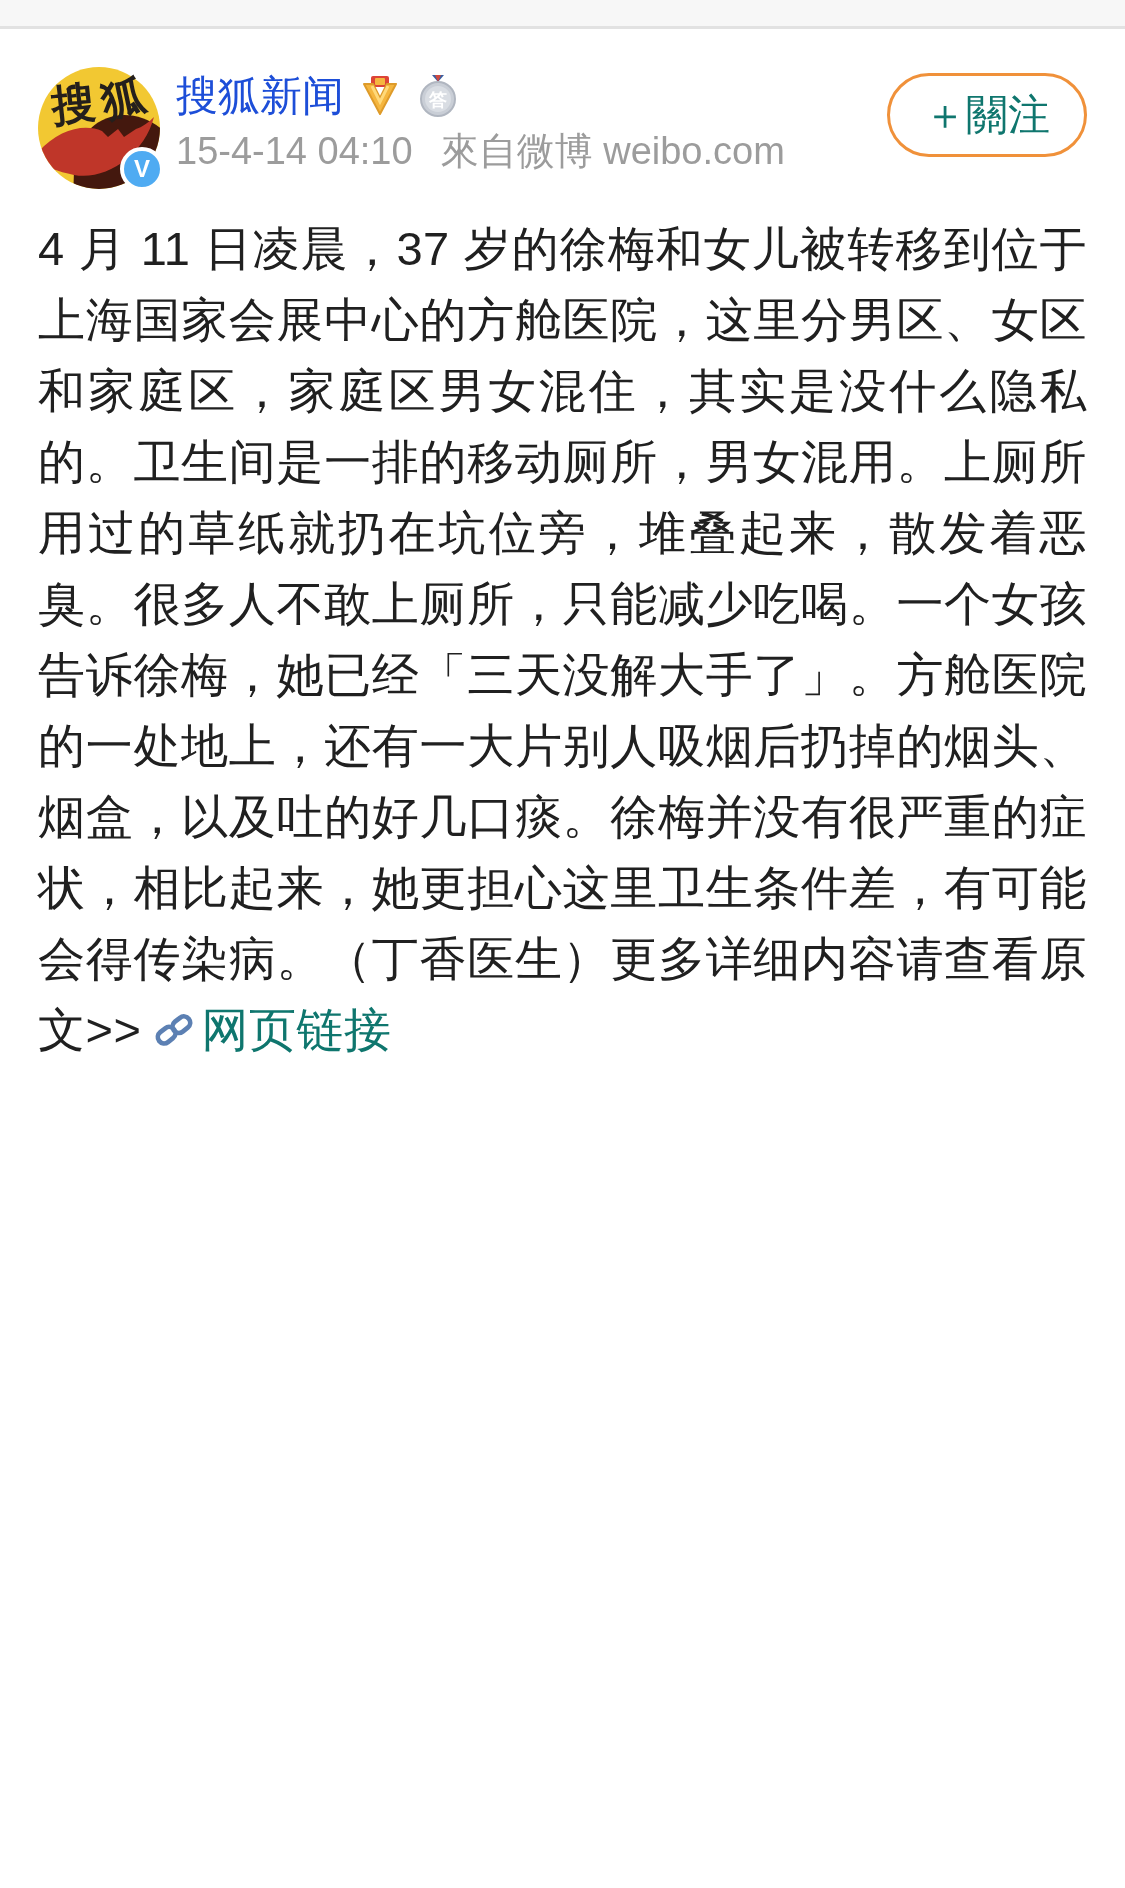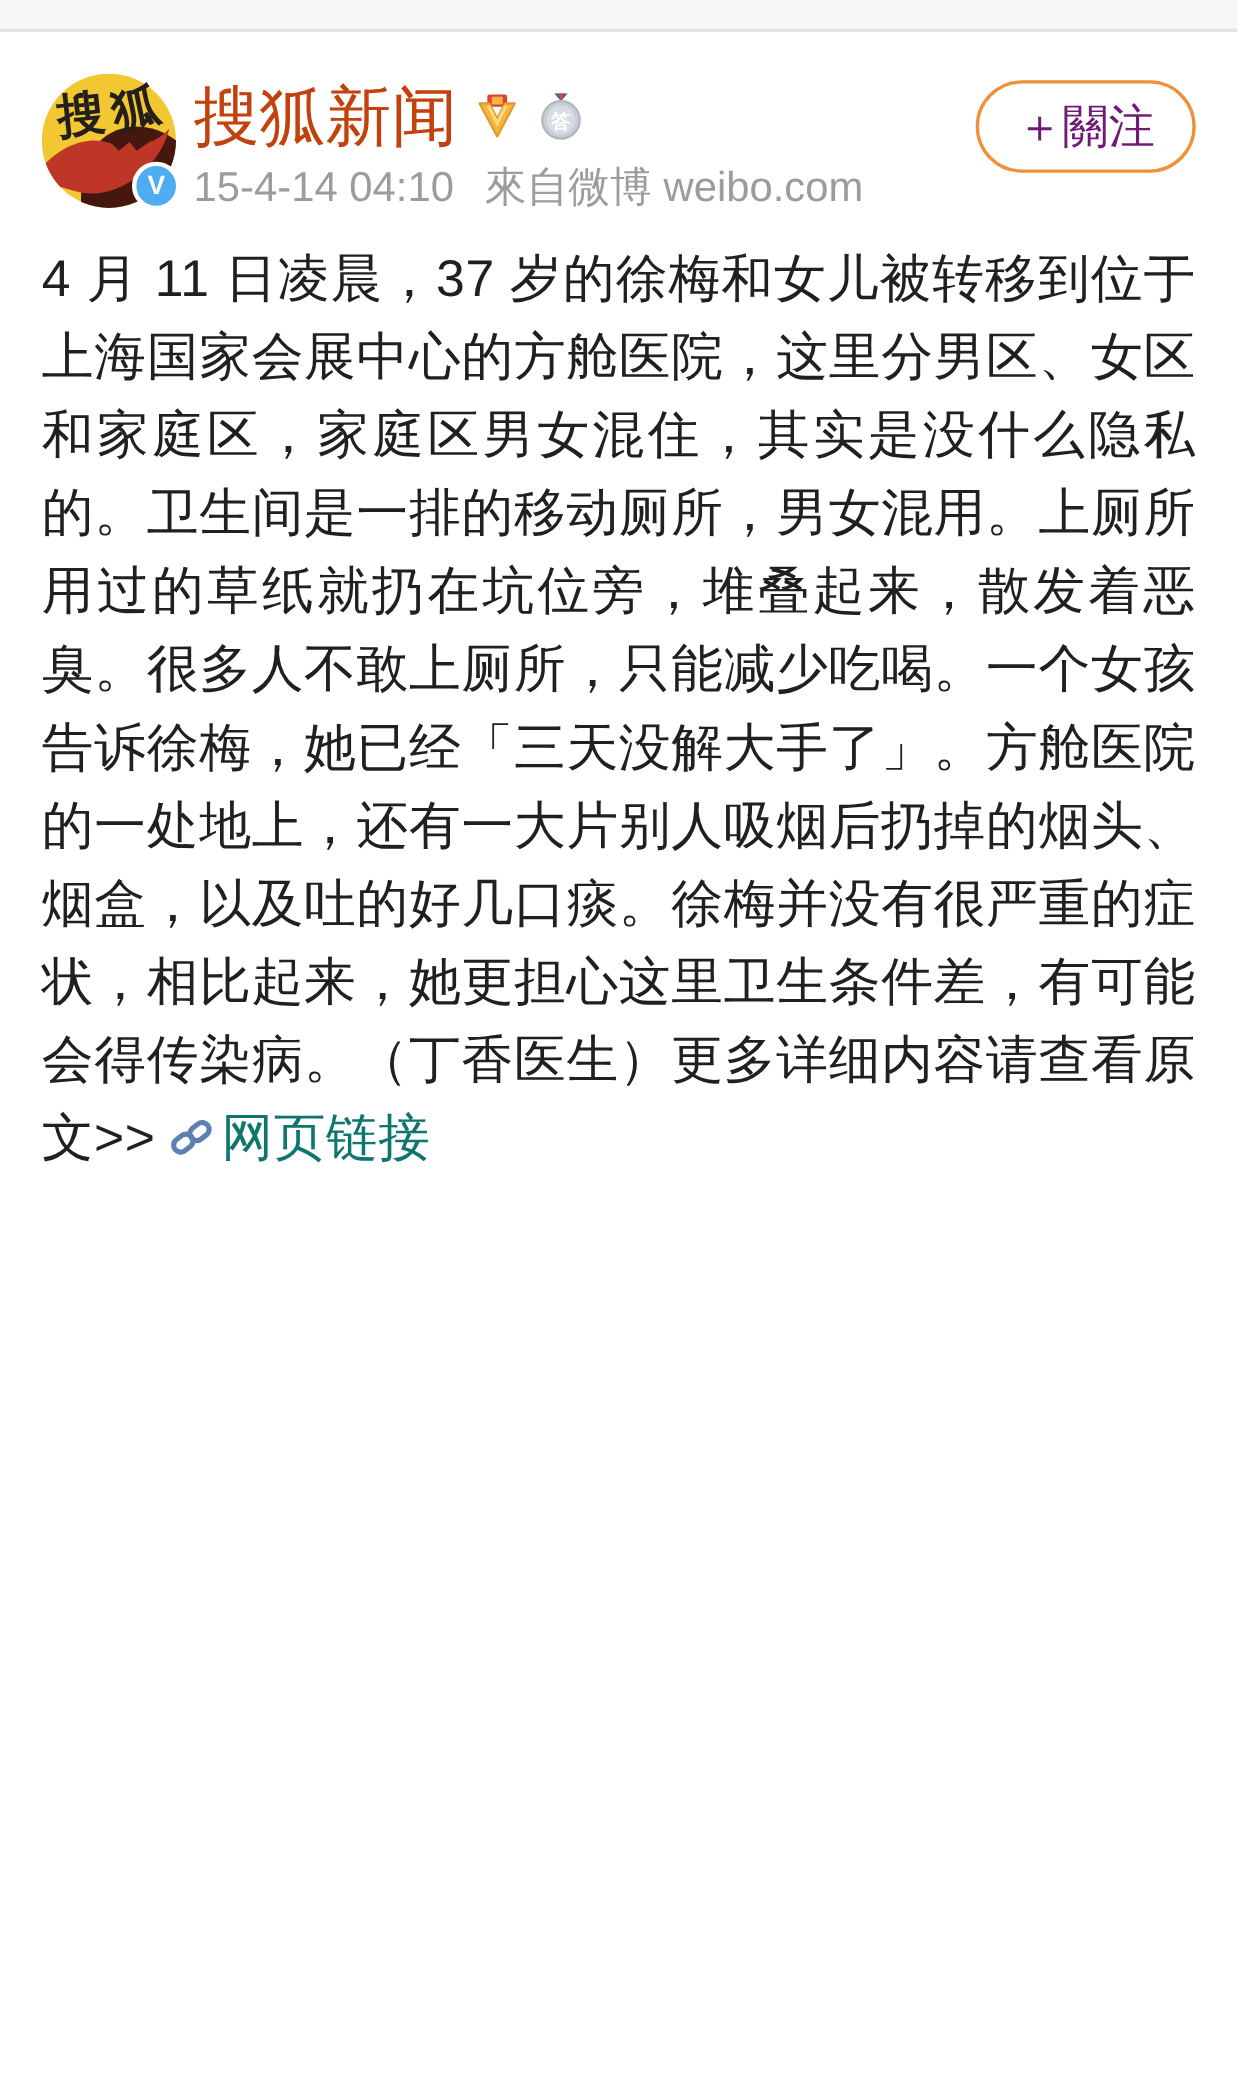--- a/index.html
+++ b/index.html
@@ -18,27 +18,27 @@
   .avatar-wrap { position:relative; width:122px; height:122px; flex:0 0 auto; cursor:pointer; }
   .avatar-wrap svg.avatar-svg { display:block; width:122px; height:122px; }
   .verified-badge {
     position:absolute; right:-4px; bottom:-2px; width:44px; height:44px;
     background:#4fabf2; border:4px solid #ffffff; border-radius:50%;
     color:#ffffff; font-size:24px; font-weight:bold; display:flex;
     align-items:center; justify-content:center; line-height:1;
   }
   .header-mid { flex:1 1 auto; margin-left:16px; min-width:0; padding-top:6px; }
   .name-row { display:flex; align-items:center; }
-  .username { color:#c2410c; font-size:60px; font-weight:500; line-height:1.1; cursor:pointer; }
+  .username { color:#1d4ed8; font-size:42px; font-weight:500; line-height:1.1; cursor:pointer; }
   .badge-icon { width:44px; height:44px; margin-left:14px; display:inline-block; }
   .meta-row { margin-top:12px; color:#9c9c9c; font-size:38px; line-height:1.1; white-space:nowrap; }
   .meta-row .src { margin-left:28px; }
   .follow-btn {
     flex:0 0 auto; margin-left:auto; margin-top:6px;
-    border:3px solid #f0913a; color:#701a75; background:#ffffff;
+    border:3px solid #f0913a; color:#0f766e; background:#ffffff;
     font-size:42px; line-height:1; padding:18px 34px; border-radius:44px;
     font-family:inherit; cursor:pointer; white-space:nowrap;
   }
 
   
   .post-body { margin-top:24px; color:#202020; font-size:47px; line-height:71px;
     text-align:justify; letter-spacing:0.5px; word-break:break-all; }
   .post-body p + p { margin-top:71px; }
   .web-link { color:#0f766e; text-decoration:none; cursor:pointer; white-space:nowrap; }
   .link-icon { width:42px; height:42px; vertical-align:-6px; margin:0 6px 0 12px; }

